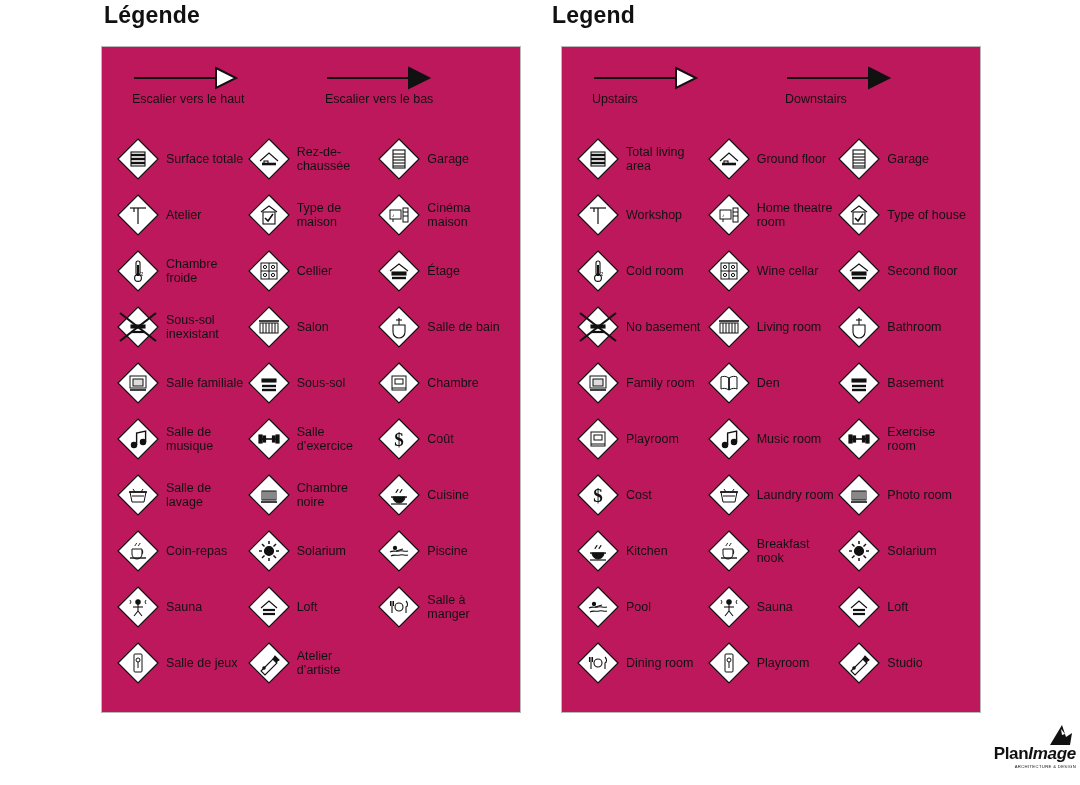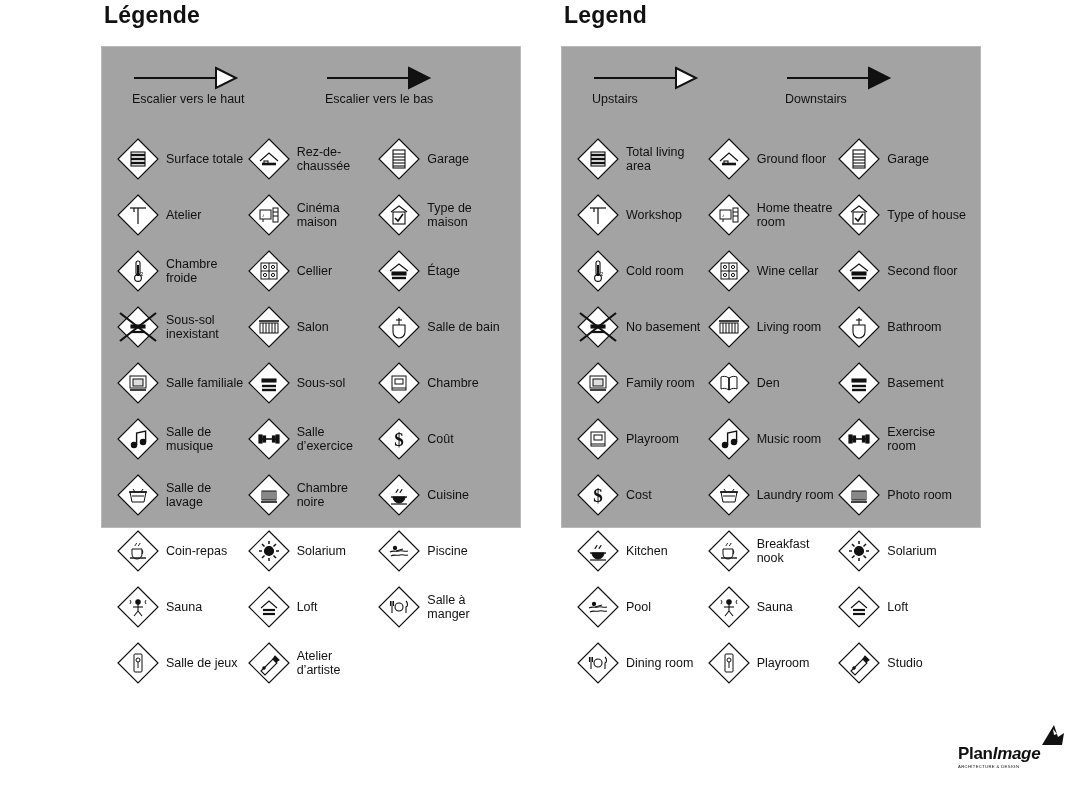--- a/index.html
+++ b/index.html
@@ -18,26 +18,26 @@
   .panel.en { left: 561px; width: 420px; }
 
   .panel-title {
     position: absolute;
     top: 2px;
     font-size: 23px;
     font-weight: bold;
     letter-spacing: .2px;
   }
   .panel-title.fr { left: 104px; }
-  .panel-title.en { left: 564px; text-align: right; }
+  .panel-title.en { left: 552px; text-align: right; }
 
   .box {
     border: 1px solid #b9b9b9;
-    background: #a3a3a3;
-    height: 482px;
+    background: #be185d;
+    height: 667px;
     padding: 18px 14px 10px 14px;
   }
 
   
   .arrows {
     display: flex;
     gap: 18px;
     padding-left: 16px;
     height: 66px;
   }
@@ -72,22 +72,23 @@
     font-size: 12.5px;
     line-height: 1.12;
     max-width: 78px;
     word-wrap: break-word;
   }
   .en .cell-label { max-width: 82px; }
 
   
   .logo {
     position: absolute;
-    right: 12px; bottom: 16px;
+    right: 4px; bottom: 16px;
     width: 110px;
+    text-align: right;
   }
   .logo-main {
     font-size: 17px;
     font-weight: bold;
     font-style: italic;
     letter-spacing: -.3px;
     line-height: 1;
   }
   .logo-main .plan { font-style: normal; }
   .logo-sub {
@@ -181,44 +182,44 @@
       <line x1="18" y1="15" x2="18" y2="19"></line>
     </g>
     </svg>
             </div>
             <div class="cell-label">Atelier</div>
           </div>
           <div class="cell">
             <div class="diamond-wrap">
               <svg width="44" height="44" viewBox="0 0 44 44">
       <polygon points="22,2 42,22 22,42 2,22" fill="#fff" stroke="#111" stroke-width="1.2"></polygon>
+      <g stroke="#111" stroke-width="1.1" fill="none">
+      <polyline points="14,19 22,13 30,19"></polyline>
+      <rect x="16" y="19" width="12" height="12"></rect>
+      <polyline points="18,25 21,28 26,21" stroke-width="1.6"></polyline>
+    </g>
+    </svg>
+            </div>
+            <div class="cell-label">Type de maison</div>
+          </div>
+          <div class="cell">
+            <div class="diamond-wrap">
+              <svg width="44" height="44" viewBox="0 0 44 44">
+      <polygon points="22,2 42,22 22,42 2,22" fill="#fff" stroke="#111" stroke-width="1.2"></polygon>
       <g stroke="#111" stroke-width="1" fill="none">
       <rect x="13" y="17" width="11" height="9"></rect>
       <line x1="16" y1="26" x2="16" y2="29"></line>
       <rect x="26" y="15" width="5" height="14"></rect>
       <line x1="26" y1="19" x2="31" y2="19"></line>
       <line x1="26" y1="23" x2="31" y2="23"></line>
       <text x="15" y="24" font-size="5" fill="#111" stroke="none">♪</text>
     </g>
     </svg>
             </div>
             <div class="cell-label">Cinéma maison</div>
-          </div>
-          <div class="cell">
-            <div class="diamond-wrap">
-              <svg width="44" height="44" viewBox="0 0 44 44">
-      <polygon points="22,2 42,22 22,42 2,22" fill="#fff" stroke="#111" stroke-width="1.2"></polygon>
-      <g stroke="#111" stroke-width="1.1" fill="none">
-      <polyline points="14,19 22,13 30,19"></polyline>
-      <rect x="16" y="19" width="12" height="12"></rect>
-      <polyline points="18,25 21,28 26,21" stroke-width="1.6"></polyline>
-    </g>
-    </svg>
-            </div>
-            <div class="cell-label">Type de maison</div>
           </div>
           <div class="cell">
             <div class="diamond-wrap">
               <svg width="44" height="44" viewBox="0 0 44 44">
       <polygon points="22,2 42,22 22,42 2,22" fill="#fff" stroke="#111" stroke-width="1.2"></polygon>
       <g stroke="#111" stroke-width="1.1" fill="none">
       <rect x="20" y="12" width="4" height="14" rx="2"></rect>
       <circle cx="22" cy="29" r="3.4"></circle>
       <line x1="22" y1="16" x2="22" y2="27" stroke-width="2"></line>
       <text x="24" y="27" font-size="6" fill="#111" stroke="none">2</text>

